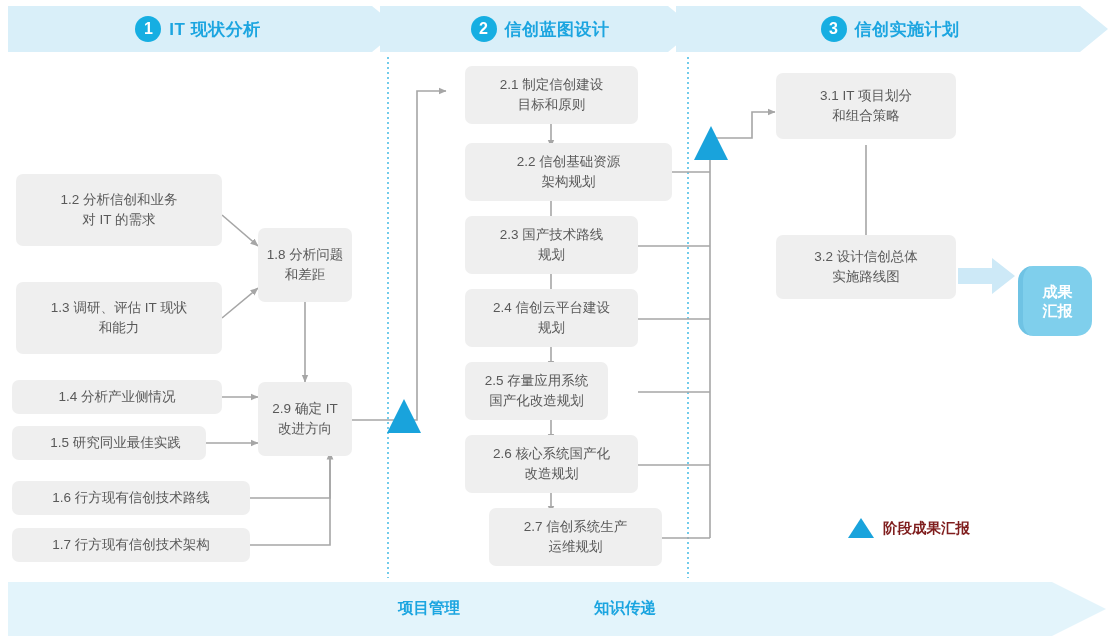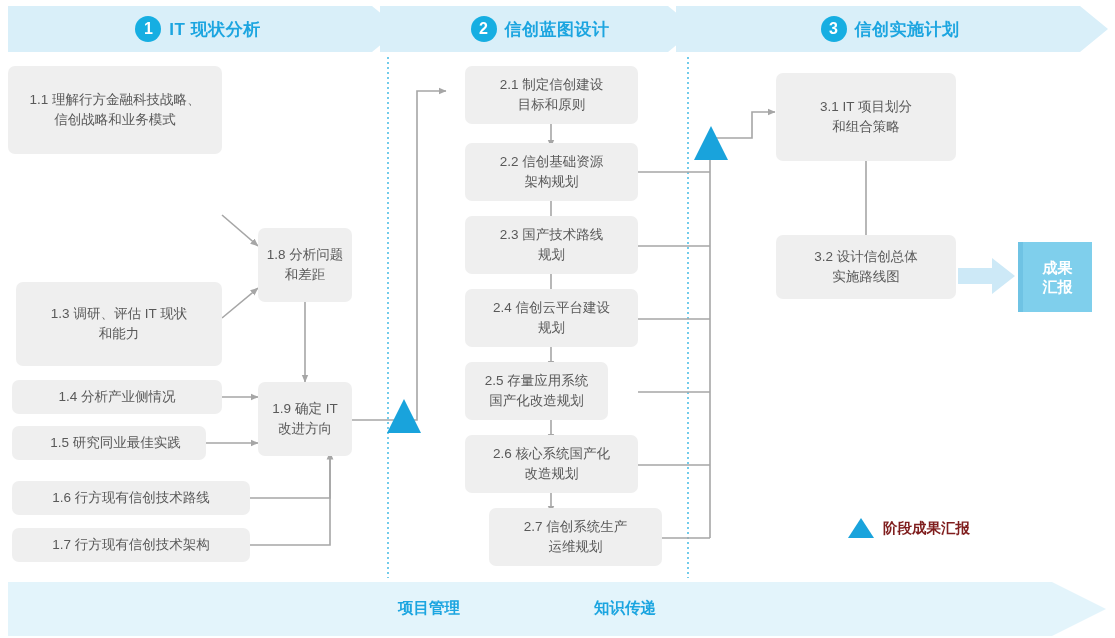--- a/index.html
+++ b/index.html
@@ -15,24 +15,24 @@
       font-size:16px;font-weight:bold;display:flex;align-items:center;justify-content:center;
       line-height:1;}
   .phase-label{color:#1CA5E0;font-size:17px;font-weight:bold;letter-spacing:.5px;}
 
   
   .box{position:absolute;background:#EFEFEF;border-radius:7px;color:#595959;
        font-size:13.5px;line-height:1.45;display:flex;align-items:center;
        justify-content:center;text-align:center;padding:4px 7px;box-sizing:border-box;}
 
   
-  .badge{position:absolute;background:#7FCFEC;border-radius:0;color:#ffffff;
+  .badge{position:absolute;background:#7FCFEC;border-radius:15px;color:#ffffff;
       font-size:15px;font-weight:bold;line-height:1.3;display:flex;align-items:center;
       justify-content:center;text-align:center;box-sizing:border-box;
-      border-left:5px solid #6FC3E4;}
+      border-left:5px solid #6FC3E4;margin-top:24px;}
 
   
   .legend{position:absolute;display:flex;align-items:center;gap:9px;}
   .legend-tri{width:0;height:0;border-left:13px solid transparent;border-right:13px solid transparent;
       border-bottom:20px solid #19A3DC;}
   .legend-text{color:#7f1d1d;font-size:14.5px;font-weight:bold;}
 
   
   .band-label{position:absolute;color:#1CA5E0;font-size:15.5px;font-weight:bold;white-space:nowrap;text-align:right;}
 </style>
@@ -122,49 +122,49 @@
   </div>
   <div class="phase-title" style="left:392px;top:6px;width:296px;">
     <span class="phase-num">2</span>
     <span class="phase-label">信创蓝图设计</span>
   </div>
   <div class="phase-title" style="left:690px;top:6px;width:400px;">
     <span class="phase-num">3</span>
     <span class="phase-label">信创实施计划</span>
   </div>
 
-  <div class="box" style="left:8px;top:66px;width:214px;height:88px;white-space:pre-line;">1.1 理解行方金融科技战略、
-信创战略和业务模式</div>
-  <div class="box" style="left:16px;top:282px;width:206px;height:84px;white-space:pre-line;">1.3 调研、评估 IT 现状
+  <div class="box" style="left:16px;top:174px;width:206px;height:72px;white-space:pre-line;">1.2 分析信创和业务
+对 IT 的需求</div>
+  <div class="box" style="left:16px;top:282px;width:206px;height:72px;white-space:pre-line;">1.3 调研、评估 IT 现状
 和能力</div>
   <div class="box" style="left:12px;top:380px;width:210px;height:34px;white-space:pre-line;">1.4 分析产业侧情况</div>
   <div class="box" style="left:12px;top:426px;width:194px;height:34px;white-space:pre-line;padding-left:20px;">1.5 研究同业最佳实践</div>
   <div class="box" style="left:12px;top:481px;width:238px;height:34px;white-space:pre-line;">1.6 行方现有信创技术路线</div>
   <div class="box" style="left:12px;top:528px;width:238px;height:34px;white-space:pre-line;">1.7 行方现有信创技术架构</div>
   <div class="box" style="left:258px;top:228px;width:94px;height:74px;white-space:pre-line;">1.8 分析问题
 和差距</div>
-  <div class="box" style="left:258px;top:382px;width:94px;height:74px;white-space:pre-line;">1.9 确定 IT
+  <div class="box" style="left:258px;top:382px;width:94px;height:74px;white-space:pre-line;">2.9 确定 IT
 改进方向</div>
 
   <div class="box" style="left:465px;top:66px;width:173px;height:58px;white-space:pre-line;">2.1 制定信创建设
 目标和原则</div>
-  <div class="box" style="left:465px;top:143px;width:173px;height:58px;white-space:pre-line;">2.2 信创基础资源
+  <div class="box" style="left:465px;top:143px;width:207px;height:58px;white-space:pre-line;">2.2 信创基础资源
 架构规划</div>
   <div class="box" style="left:465px;top:216px;width:173px;height:58px;white-space:pre-line;">2.3 国产技术路线
 规划</div>
   <div class="box" style="left:465px;top:289px;width:173px;height:58px;white-space:pre-line;">2.4 信创云平台建设
 规划</div>
   <div class="box" style="left:465px;top:362px;width:143px;height:58px;white-space:pre-line;">2.5 存量应用系统
 国产化改造规划</div>
   <div class="box" style="left:465px;top:435px;width:173px;height:58px;white-space:pre-line;">2.6 核心系统国产化
 改造规划</div>
   <div class="box" style="left:465px;top:508px;width:173px;height:58px;white-space:pre-line;margin-left:24px;">2.7 信创系统生产
 运维规划</div>
 
-  <div class="box" style="left:776px;top:73px;width:180px;height:88px;white-space:pre-line;">3.1 IT 项目划分
+  <div class="box" style="left:776px;top:73px;width:180px;height:66px;white-space:pre-line;">3.1 IT 项目划分
 和组合策略</div>
   <div class="box" style="left:776px;top:235px;width:180px;height:64px;white-space:pre-line;">3.2 设计信创总体
 实施路线图</div>
 
   <div class="badge" style="left:1018px;top:242px;width:74px;height:70px;white-space:pre-line;">成果
 汇报</div>
 
   <div class="legend" style="left:848px;top:518px;">
     <span class="legend-tri"></span>
     <span class="legend-text">阶段成果汇报</span>

